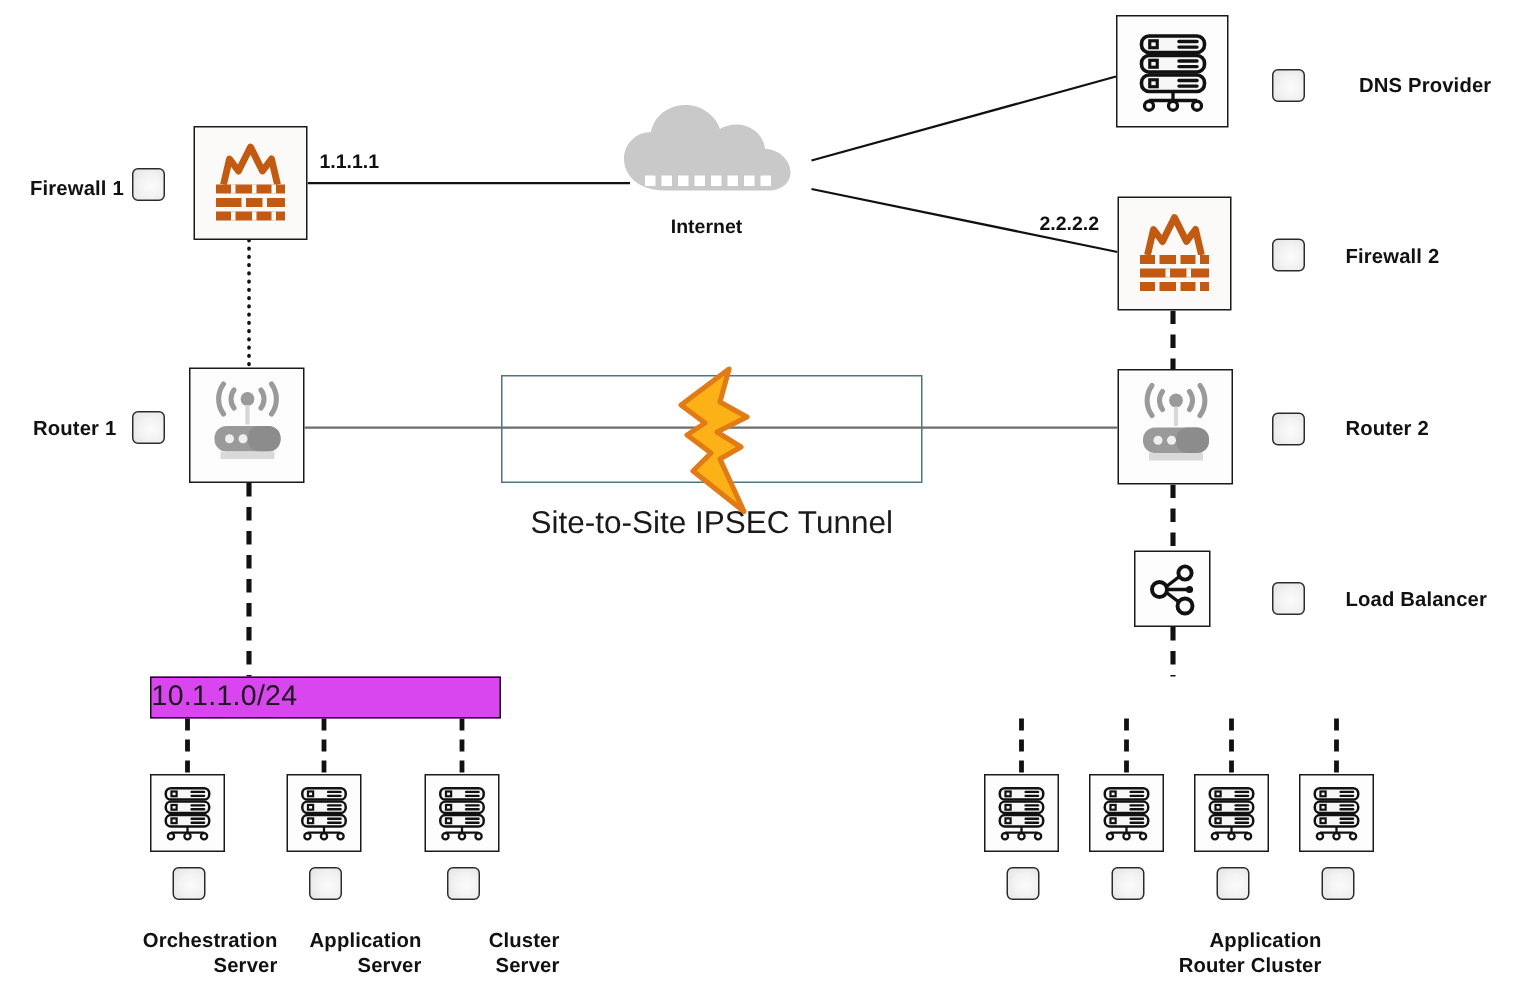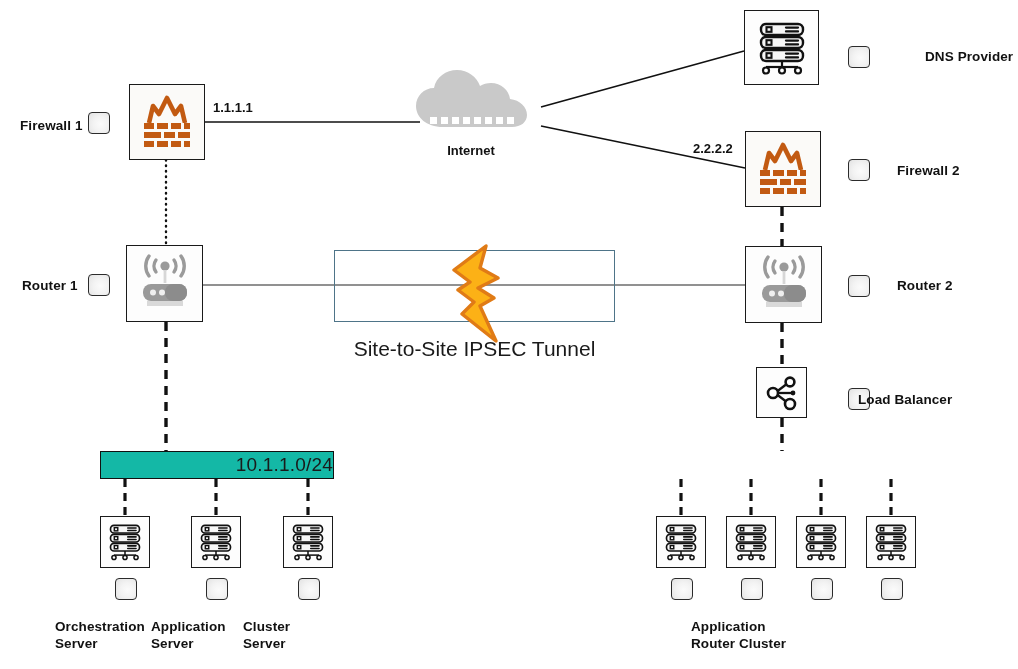--- a/index.html
+++ b/index.html
@@ -38,21 +38,21 @@
   
   .node-label {
     position: absolute;
     font-size: 13.5px;
     font-weight: bold;
     color: #111111;
     letter-spacing: 0.1px;
     white-space: nowrap;
     line-height: 1.28;
   }
-  .node-label.center { text-align: left; }
+  .node-label.center { text-align: right; }
   .ip-label {
     position: absolute;
     font-size: 13px;
     font-weight: bold;
     color: #111111;
     white-space: nowrap;
   }
   .cloud-label {
     position: absolute;
     font-size: 13px;
@@ -78,24 +78,24 @@
     border-radius: 4px;
     border: 1.4px solid #2b2b2b;
     background: radial-gradient(circle at 58% 55%, #fbfbfb 0%, #f3f3f3 45%, #e2e2e2 100%);
   }
 
   
   .subnet-bar {
     position: absolute;
     box-sizing: border-box;
     border: 1.6px solid #111111;
-    background: #14b8a6;
+    background: #d946ef;
     display: flex;
     align-items: center;
-    justify-content: flex-end;
+    justify-content: flex-start;
     font-size: 19px;
     color: #1a1a1a;
     letter-spacing: 0.2px;
   }
 
   
   .tunnel-box {
     position: absolute;
     box-sizing: border-box;
     border: 1.3px solid #4e7488;
@@ -249,21 +249,21 @@
         <line x1="45" y1="48" x2="45" y2="50"></line>
       </g>
       <g fill="#ffffff" stroke="#111111" stroke-width="2.2">
         <circle cx="13" cy="51.5" r="3"></circle>
         <circle cx="29" cy="51.5" r="3"></circle>
         <circle cx="45" cy="51.5" r="3"></circle>
       </g>
     </svg>
   </div>
   <div class="legend-key" style="left:848px; top:46px;"></div>
-  <div class="node-label" style="left:906px; top:48px;margin-left:19px;">DNS Provider</div>
+  <div class="node-label" style="left:906px; top:48px;">DNS Provider</div>
 
   <div class="device-box" style="left:745px; top:131px; width:76px; height:76px;">
     <svg width="58" height="58" viewBox="0 0 58 58">
       <g fill="none" stroke="#c25a12" stroke-width="4.6" stroke-linejoin="round">
         <path d="M11,30 L15,13 L21,21 L29,5 L37,21 L43,13 L47,30"></path>
       </g>
       <g fill="#c25a12">
         <rect x="6" y="30" width="46" height="6"></rect>
         <rect x="6" y="39" width="46" height="6"></rect>
         <rect x="6" y="48" width="46" height="6"></rect>
@@ -311,21 +311,21 @@
         <line x1="12" y1="19" x2="29" y2="19"></line>
         <line x1="12" y1="19" x2="25" y2="29"></line>
       </g>
       <circle cx="10" cy="19" r="5" fill="#ffffff" stroke="#111111" stroke-width="2.6"></circle>
       <circle cx="27" cy="8" r="4.4" fill="#ffffff" stroke="#111111" stroke-width="2.6"></circle>
       <circle cx="30" cy="19" r="2.4" fill="#111111"></circle>
       <circle cx="27" cy="30" r="5" fill="#ffffff" stroke="#111111" stroke-width="2.6"></circle>
     </svg>
   </div>
   <div class="legend-key" style="left:848px; top:388px;"></div>
-  <div class="node-label" style="left:858px; top:391px;">Load Balancer</div>
+  <div class="node-label" style="left:897px; top:391px;">Load Balancer</div>
 
   <div class="subnet-bar" style="left:100px; top:451px; width:234px; height:28px;">
     <span>10.1.1.0/24</span>
   </div>
 
   <div class="device-box plain" style="left:100px; top:516px; width:50px; height:52px;">
     <svg width="40" height="42" viewBox="0 0 58 58">
       <g stroke="#111111" stroke-width="2.4" fill="#f7f7f7">
         <rect x="8" y="5" width="42" height="11" rx="5"></rect>
         <rect x="8" y="18" width="42" height="11" rx="5"></rect>

